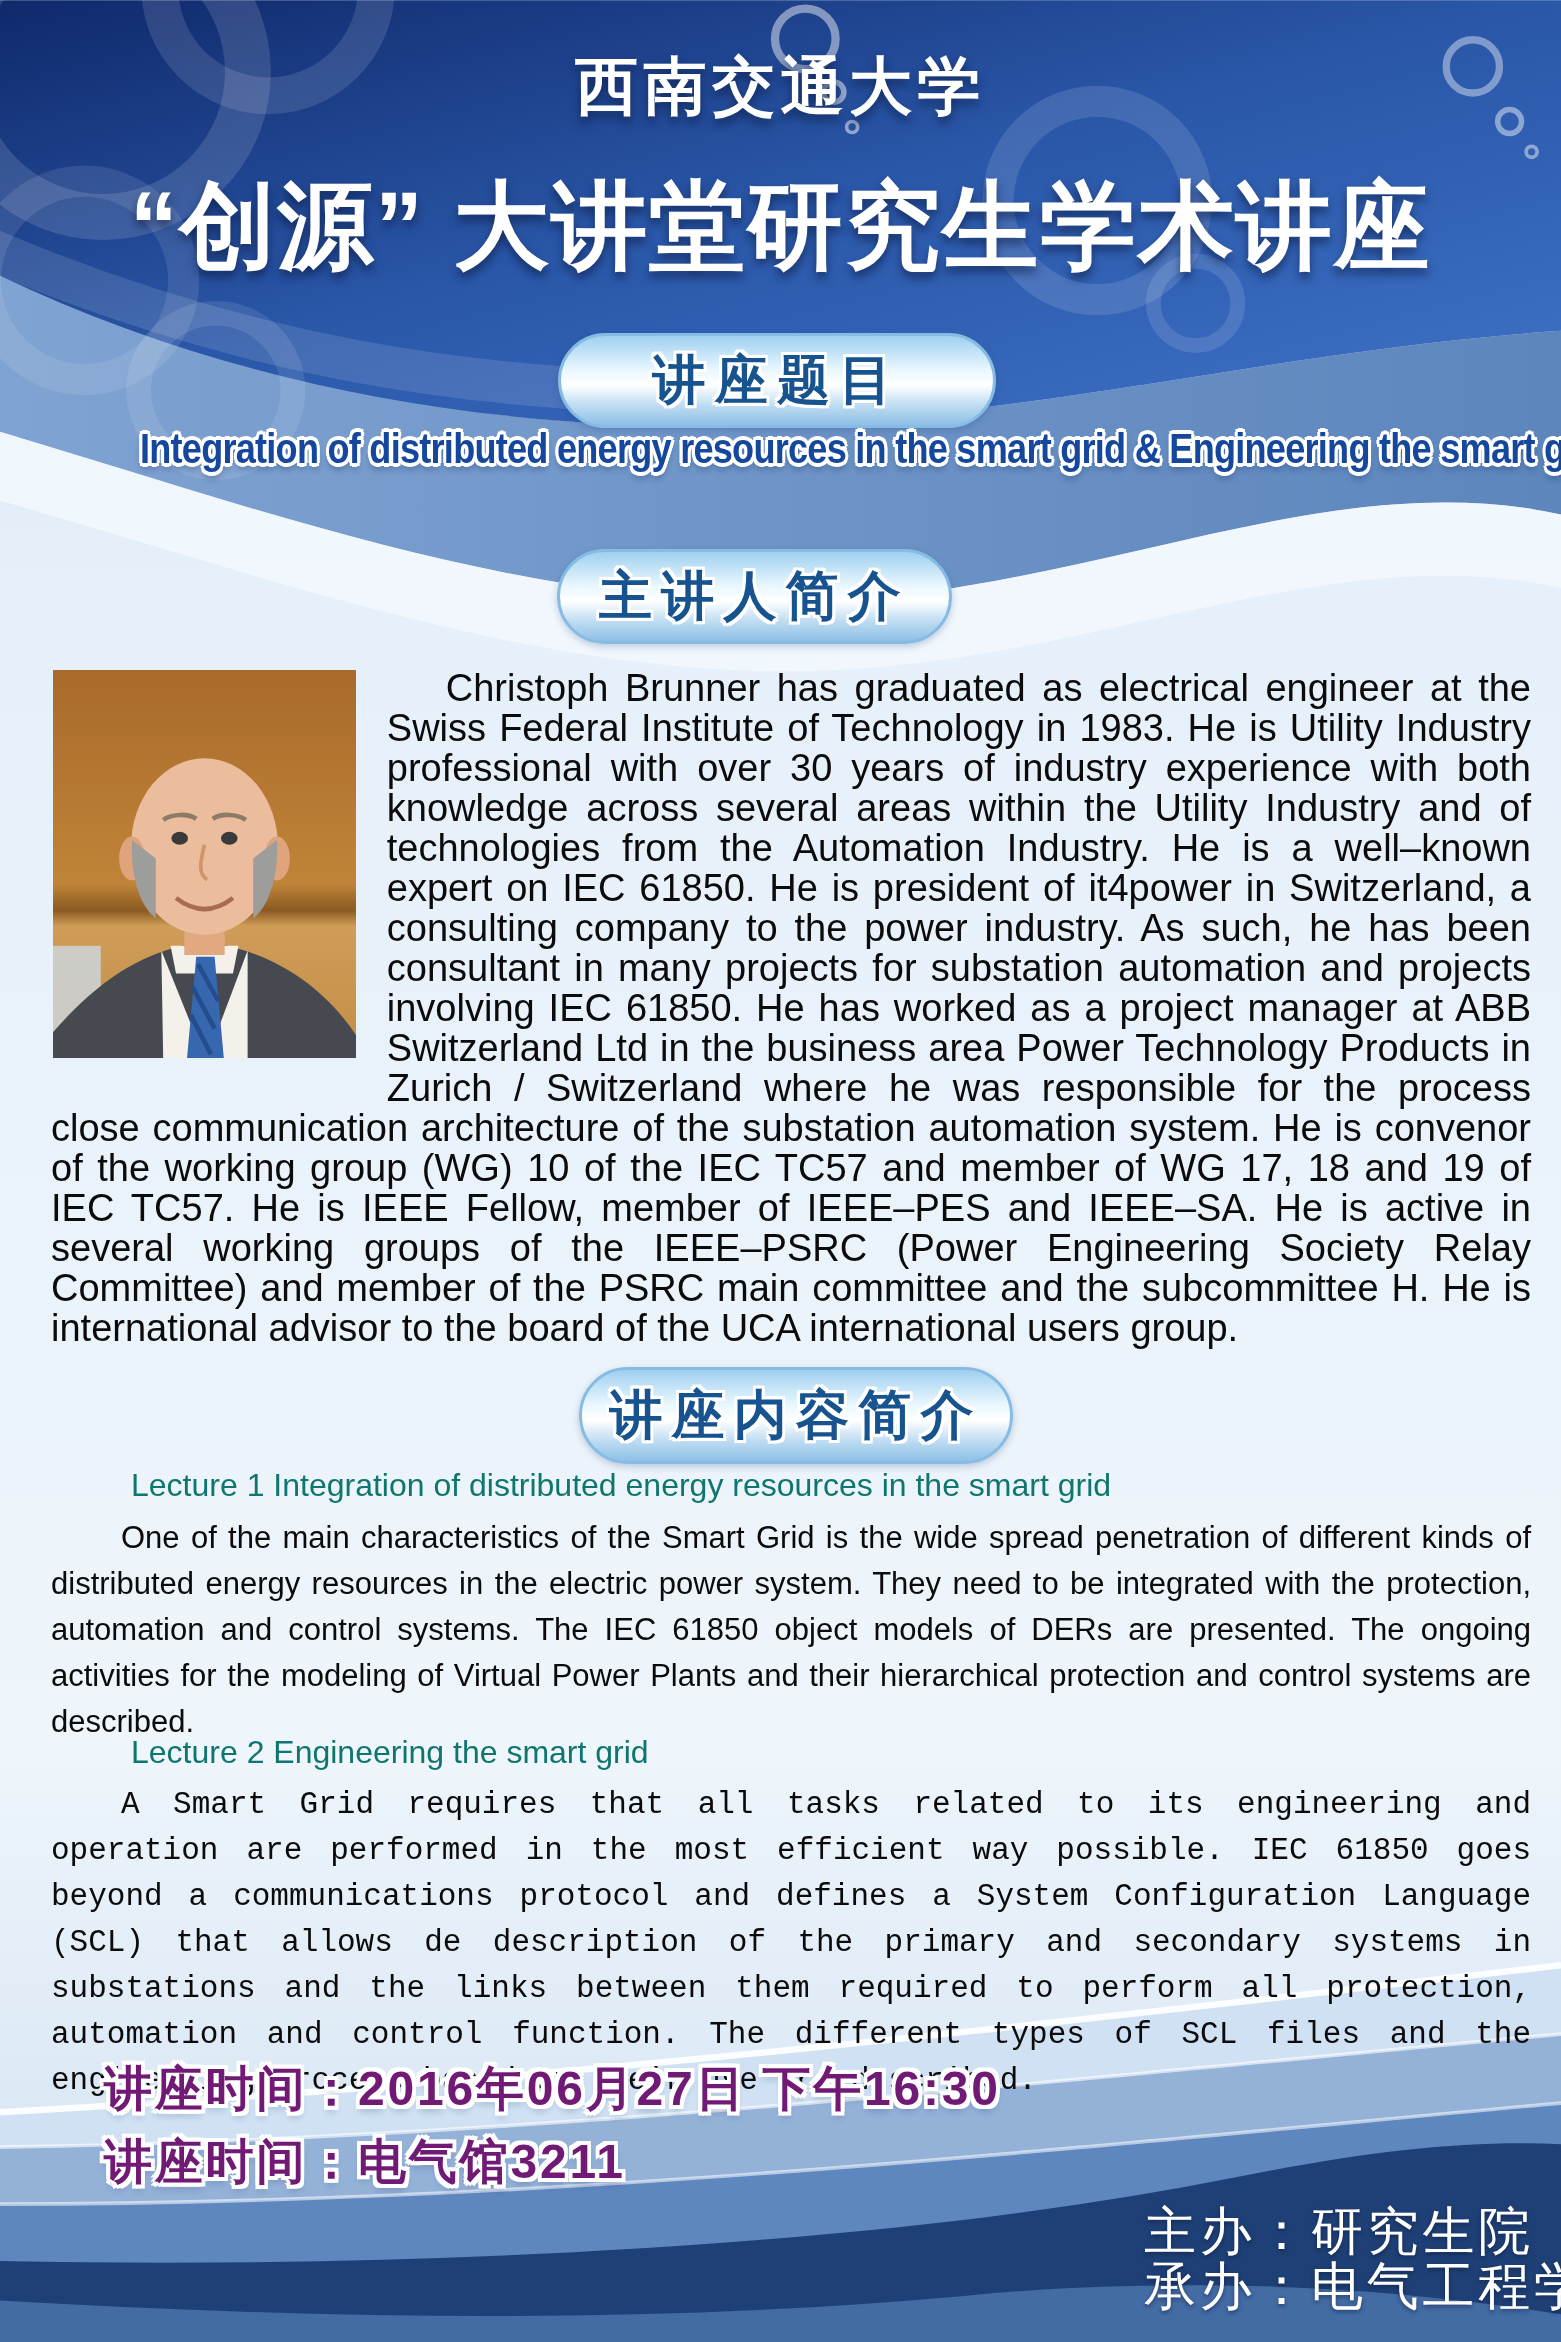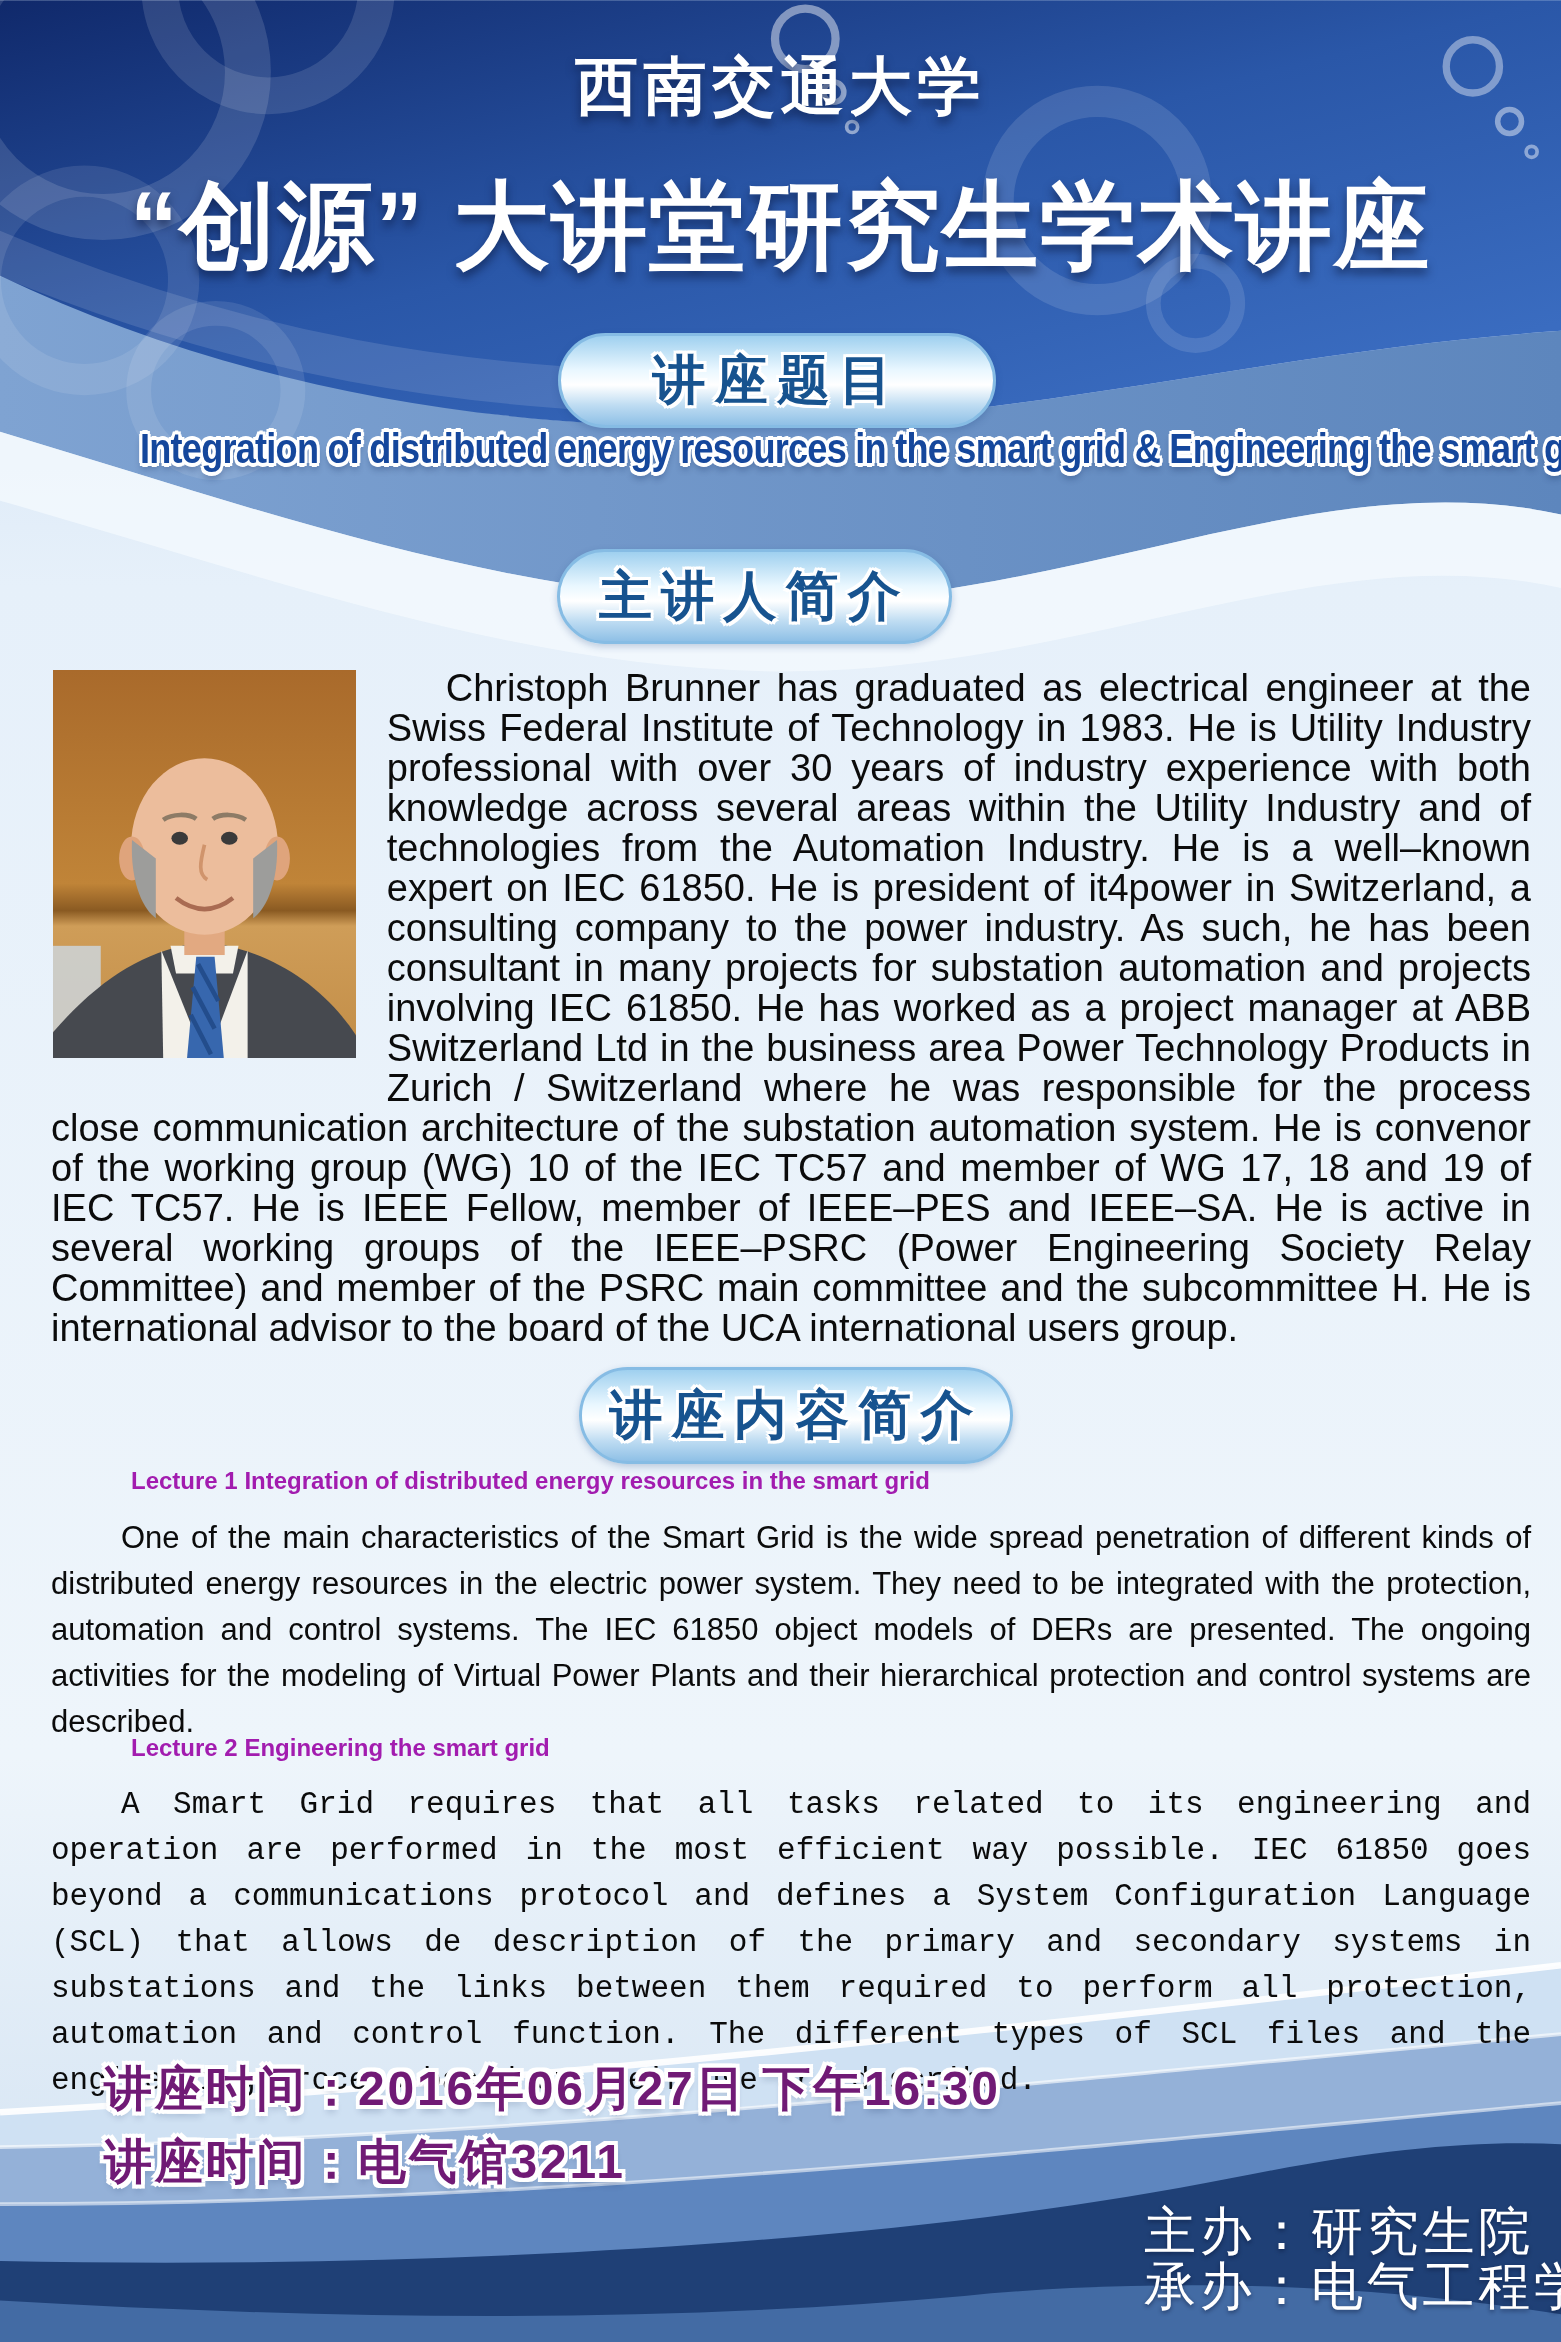--- a/index.html
+++ b/index.html
@@ -51,21 +51,21 @@
   .bio{
     position:absolute;left:51px;top:668px;width:1480px;
     font-size:38px;line-height:40px;color:#0b0b0b;text-align:justify;text-indent:59px;
   }
   .photo{
     float:left;width:303px;height:388px;margin:1.8px 31px 18.4px 1.8px;display:block;
   }
 
   
   .lec-head{
-    position:absolute;left:131px;font-size:24px;font-weight:700;color:#a21caf;white-space:nowrap;
+    position:absolute;left:131px;font-size:32px;font-weight:400;color:#0f766e;white-space:nowrap;
   }
   .lec-head-1{top:1467px;}
   .lec-head-2{top:1734px;}
   .lec-body{
     position:absolute;left:51px;width:1480px;font-size:31px;line-height:46px;
     color:#0b0b0b;text-align:justify;text-indent:70px;
   }
   .lec-body-1{top:1515px;}
   .lec-body-2{top:1782px;font-family:Liberation Mono, monospace;}
 

